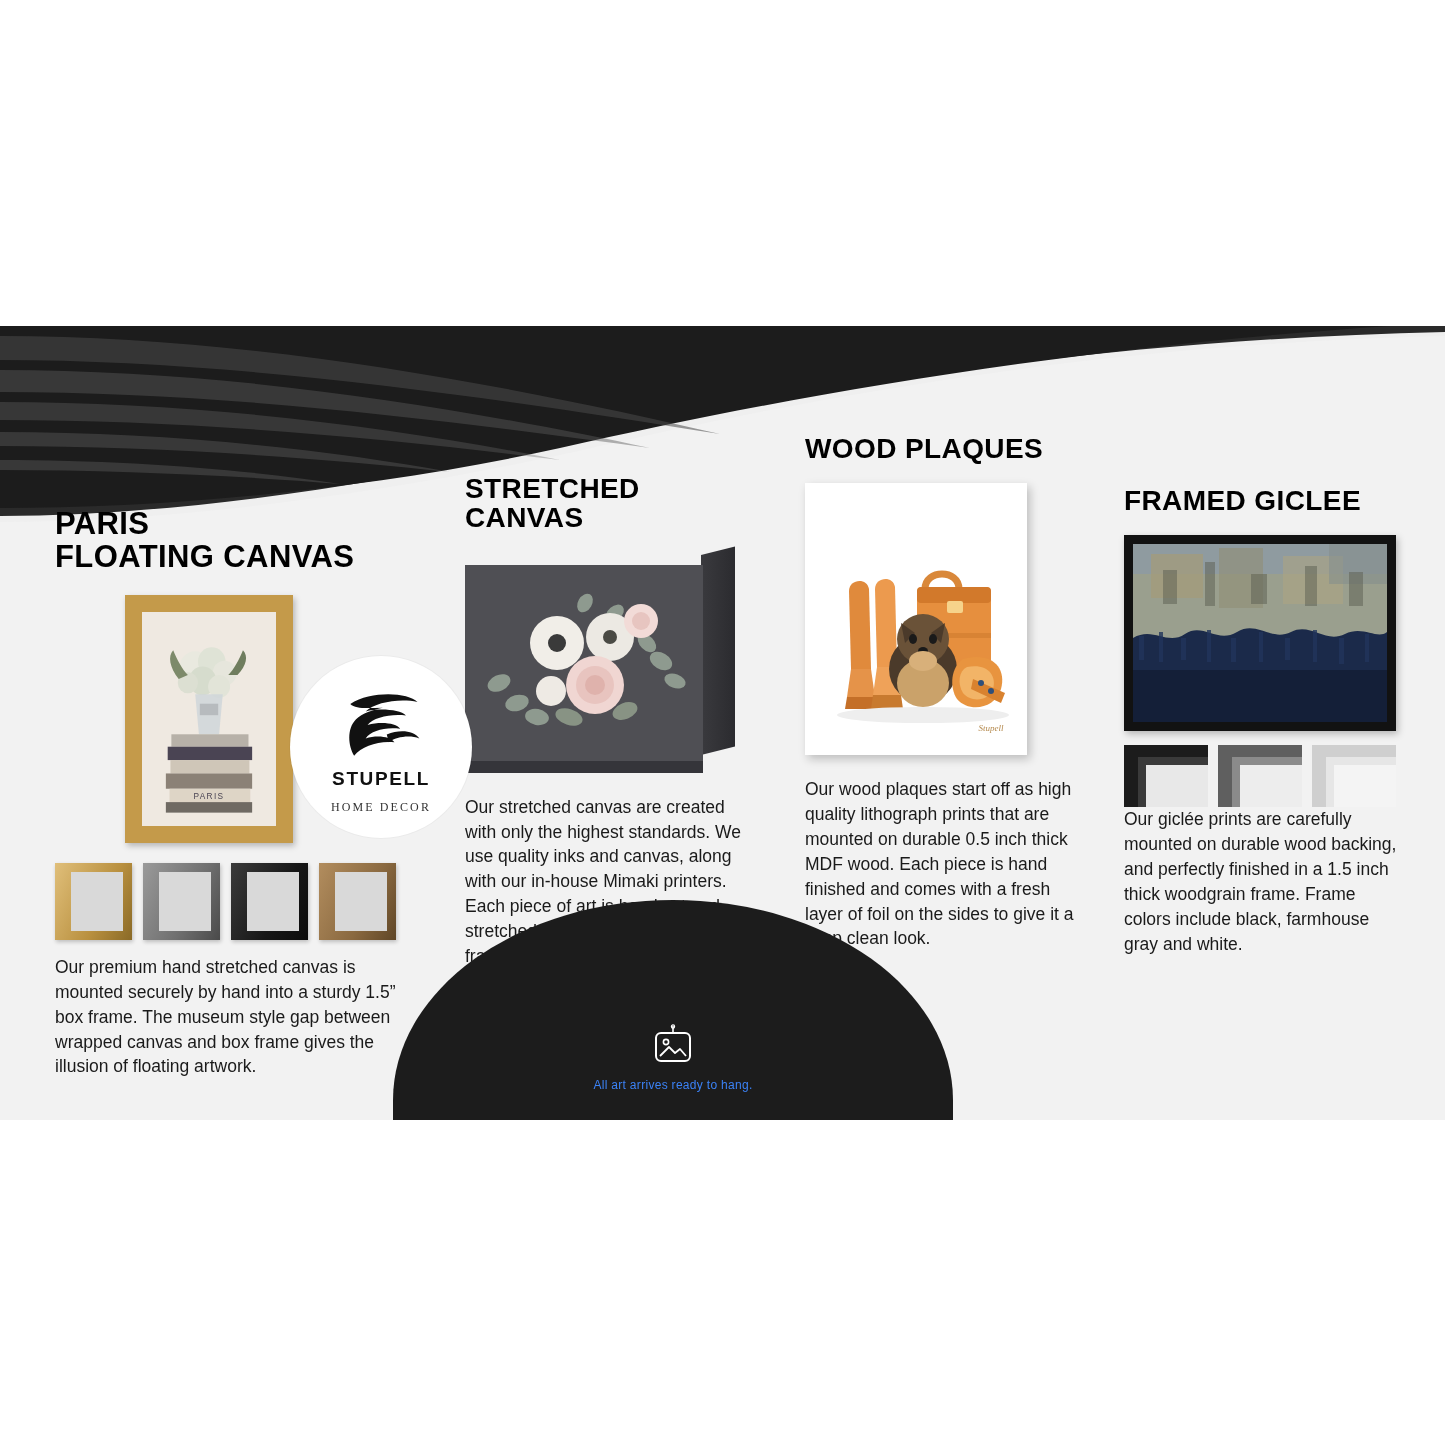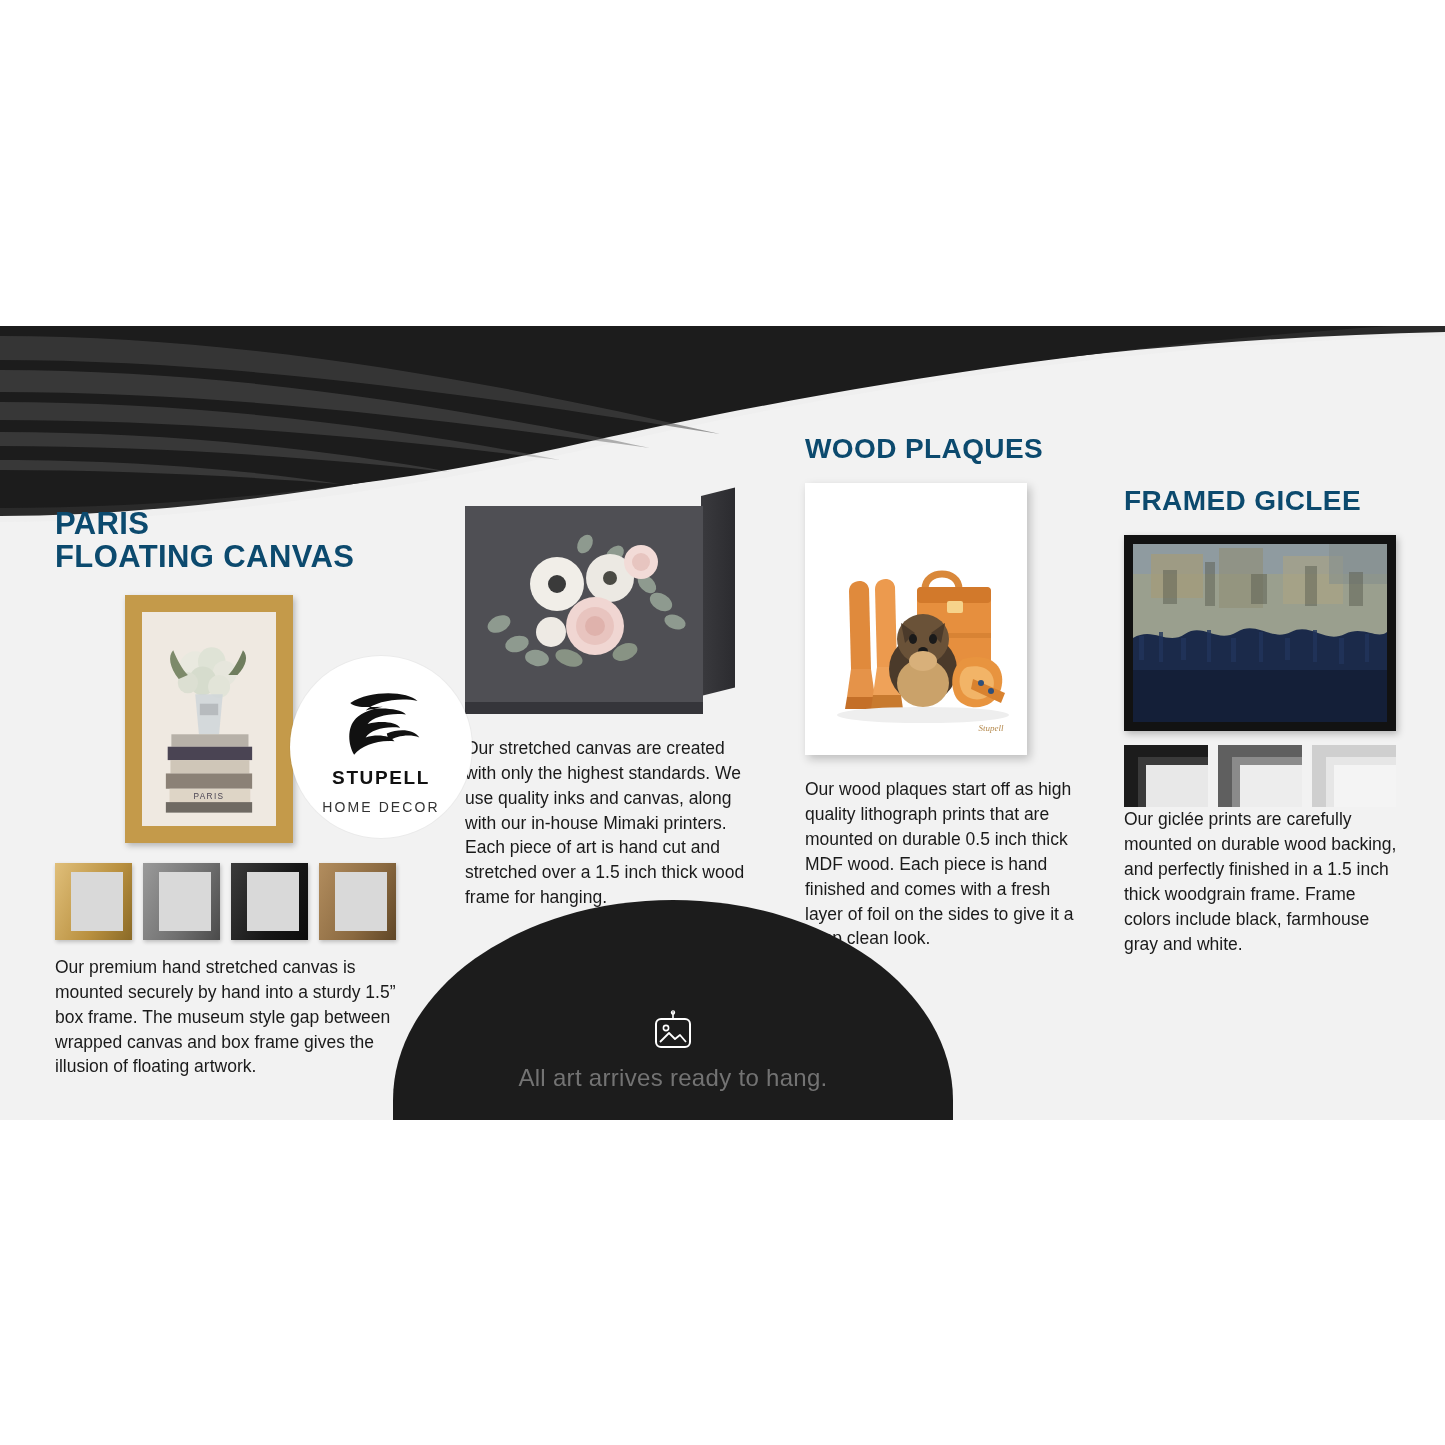--- a/index.html
+++ b/index.html
@@ -55,34 +55,35 @@
   }
   .logo-mark { width: 96px; height: 78px; margin-top: 6px; }
   .logo-name {
     font-size: 19px;
     letter-spacing: 1.6px;
     font-weight: 700;
     color: #111;
     margin-top: 4px;
   }
   .logo-sub {
-    font-size: 14px;
+    font-size: 12px;
     letter-spacing: 2.1px;
     color: #333;
     margin-top: 10px;
+    font-family: Liberation Serif, serif;
   }
 
   
   .col {
     position: absolute;
     z-index: 5;
   }
   .col-title {
     font-weight: 800;
-    color: #0c4a6e;
+    color: #000000;
     line-height: 1.05;
     letter-spacing: 0.4px;
   }
   .col-body {
     font-size: 17.5px;
     line-height: 1.42;
     color: #1a1a1a;
     font-family: "Liberation Sans", sans-serif;
   }
 
@@ -212,22 +213,22 @@
   }
   .arc-inner {
     position: absolute;
     left: 0;
     bottom: 28px;
     width: 100%;
     text-align: center;
   }
   .arc-icon { margin-bottom: 8px; }
   .arc-text {
-    color: #737373;
-    font-size: 24px;
+    color: #3b82f6;
+    font-size: 12px;
     letter-spacing: 0.3px;
   }
 </style>
 </head>
 <body>
 
 <div class="banner">
 
   <div class="swoosh">
     <svg width="1445" height="220" viewBox="0 0 1445 220" xmlns="http://www.w3.org/2000/svg">
@@ -301,20 +302,24 @@
         </div>
       <div class="swatch sw-wood">
           <div class="face"></div>
         </div>
     </div>
 
     <div class="col-body">Our premium hand stretched canvas is mounted securely by hand into a sturdy 1.5” box frame. The museum style gap between wrapped canvas and box frame gives the illusion of floating artwork.</div>
   </div>
 
   <div class="col" id="col2">
+    <div class="col-title">
+      <span>STRETCHED</span><br>
+      <span>CANVAS</span>
+    </div>
 
     <div class="stretched-wrap">
       <div class="canvas-side"></div>
       <div class="canvas-face">
         <svg width="100%" height="100%" viewBox="0 0 238 200" preserveAspectRatio="none" xmlns="http://www.w3.org/2000/svg">
           <rect width="238" height="200" fill="#4b4b50"></rect>
           <rect width="238" height="200" fill="#565659" opacity="0.4"></rect>
 
           <g fill="#9aa89a" opacity="0.85">
             <ellipse cx="34" cy="118" rx="12" ry="8" transform="rotate(-25 34 118)"></ellipse>

